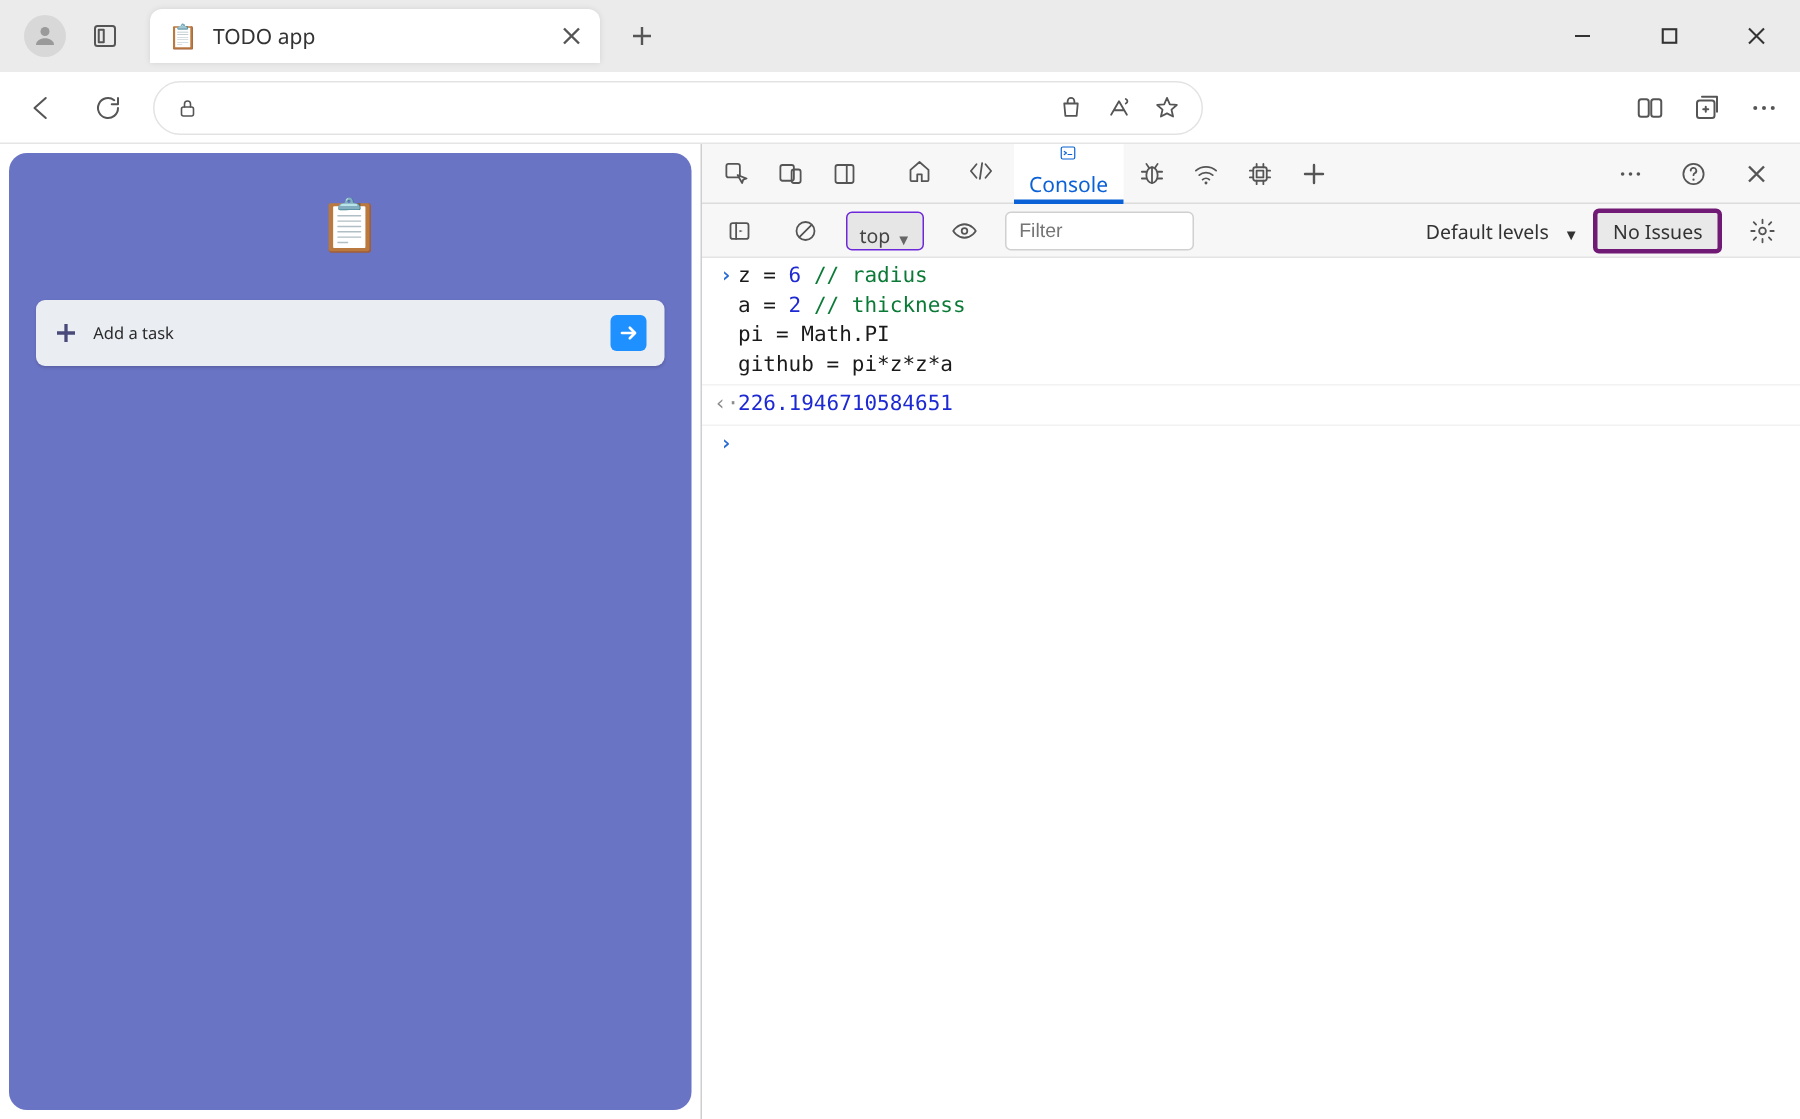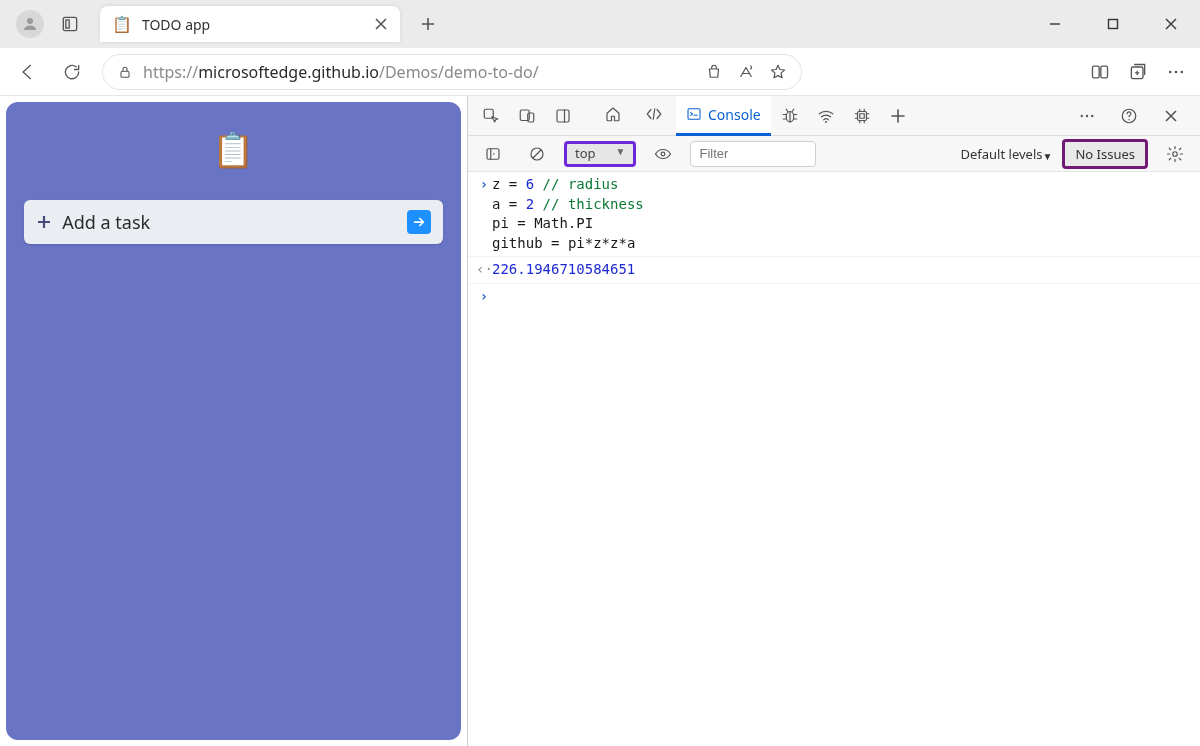--- a/index.html
+++ b/index.html
@@ -32,36 +32,36 @@
 
   
   .content { display: flex; height: calc(746px - 48px - 48px); }
 
   
   .todo-pane { width: 467px; padding: 6px; background:#fff; }
   .todo-app { width: 100%; height: 100%; background: #6a74c5; border-radius: 12px; display:flex; flex-direction:column; align-items:center; padding-top: 24px; }
   .todo-title { font-size: 34px; font-weight: 800; color: #111; display:flex; align-items:center; gap:14px; }
   .addtask { width: 92%; height: 44px; margin-top: 28px; background:#eaeef3; border-radius:6px; display:flex; align-items:center; padding:0 12px; gap:10px; box-shadow: 0 1px 2px rgba(0,0,0,.15); }
   .addtask .plus { color:#4a4a7a; font-size:18px; }
-  .addtask .label { font-size:18px; color:#2b2b2b; flex:1; }
+  .addtask .label { font-size:11px; color:#2b2b2b; flex:1; }
   .addtask .go { width:24px; height:24px; background:#1e90ff; border-radius:4px; display:flex; align-items:center; justify-content:center; }
   .notasks { margin-top: 46px; font-size: 19px; color:#16172e; }
 
   
   .devtools { flex:1; display:flex; flex-direction:column; background:#fff; border-left:1px solid #cfcfcf; }
   .dt-tabs { height: 40px; display:flex; align-items:center; border-bottom:1px solid #dcdcdc; padding: 0 6px; background:#f7f7f7; gap:2px; }
   .dt-ico { width:34px; height:32px; display:flex; align-items:center; justify-content:center; border-radius:4px; }
   .dt-tab { height: 40px; display:flex; align-items:center; gap:6px; padding:0 10px; font-size:14px; color:#555; border-bottom:3px solid transparent; }
-  .dt-tab.active { color:#0b62d6; border-bottom-color:#0b62d6; background:#fff; }
+  .dt-tab.active { color:#0b62d6; border-bottom-color:#0b62d6; background:#fff;flex-direction:column; }
   .dt-tabs-right { margin-left:auto; display:flex; gap:8px; align-items:center; padding-right:6px; }
 
   .dt-sub { height: 36px; border-bottom:1px solid #e4e4e4; display:flex; align-items:center; padding:0 8px; gap:10px; background:#f7f7f7; }
-  .ctx { height:26px; background:#e6e6e6; border:3px solid #6d28d9; border-radius:4px; display:flex; align-items:flex-start; padding:0 8px; gap:20px; font-size:13px; color:#444; }
+  .ctx { height:26px; background:#e6e6e6; border:1px solid #6d28d9; border-radius:4px; display:flex; align-items:flex-end; padding:0 8px; gap:4px; font-size:13px; color:#444; }
   .filter { height:26px; border:1px solid #d0d0d0; border-radius:4px; padding:0 8px; font-size:13px; width:126px; background:#fff; color:#555; }
-  .levels { font-size:13px; color:#333; display:flex; align-items:flex-end; gap:0; }
+  .levels { font-size:13px; color:#333; display:flex; align-items:flex-end; gap:10px; }
   .noissues { font-size:13px; background:#e9e9e9; border:3px solid #701a75; border-radius:4px; padding:3px 10px; color:#333; }
 
   .dt-body { flex:1; font-family: Consolas, Menlo, monospace; font-size:14px; line-height:1.4; overflow:auto; }
   .row { display:flex; align-items:flex-start; padding:3px 8px; border-bottom:1px solid #f2f2f2; }
   .gutter { width:16px; color:#8c8c8c; flex-shrink:0; text-align:center; }
   .code { white-space:pre; }
   .tok-var { color:#1a1a1a; }
   .tok-op { color:#1a1a1a; }
   .tok-num { color:#1d29d2; }
   .tok-cmt { color:#0a7a36; }
@@ -133,23 +133,20 @@
         <path d="M20 12a8 8 0 1 1-3-6.2 M20 4v5h-5" class="ico-stroke"></path>
       </svg>
     </div>
   <div class="addr">
     <span class="lock">
         <svg width="16" height="16" viewBox="0 0 24 24">
           <rect x="6" y="11" width="12" height="9" rx="2" class="ico-stroke"></rect>
           <path d="M9 11V8a3 3 0 0 1 6 0v3" class="ico-stroke"></path>
         </svg>
       </span>
-    <span class="url">
-      <span class="url-dim">https://</span><span class="url-path">microsoftedge.github.io</span><span class="url-dim">/Demos/demo-to-do/</span>
-    </span>
     <span class="addr-right">
       <span>
           <svg width="18" height="18" viewBox="0 0 24 24">
             <path d="M6 8h12l-1 11H7z M9 8V6a3 3 0 0 1 6 0v2" class="ico-stroke"></path>
           </svg>
         </span>
       <span>
           <svg width="18" height="18" viewBox="0 0 24 24">
             <path d="M5 18 L12 6 L19 18 M7.5 14h9" class="ico-stroke"></path>
             <path d="M18 4c2 1 2 3 0 4" class="ico-stroke"></path>

